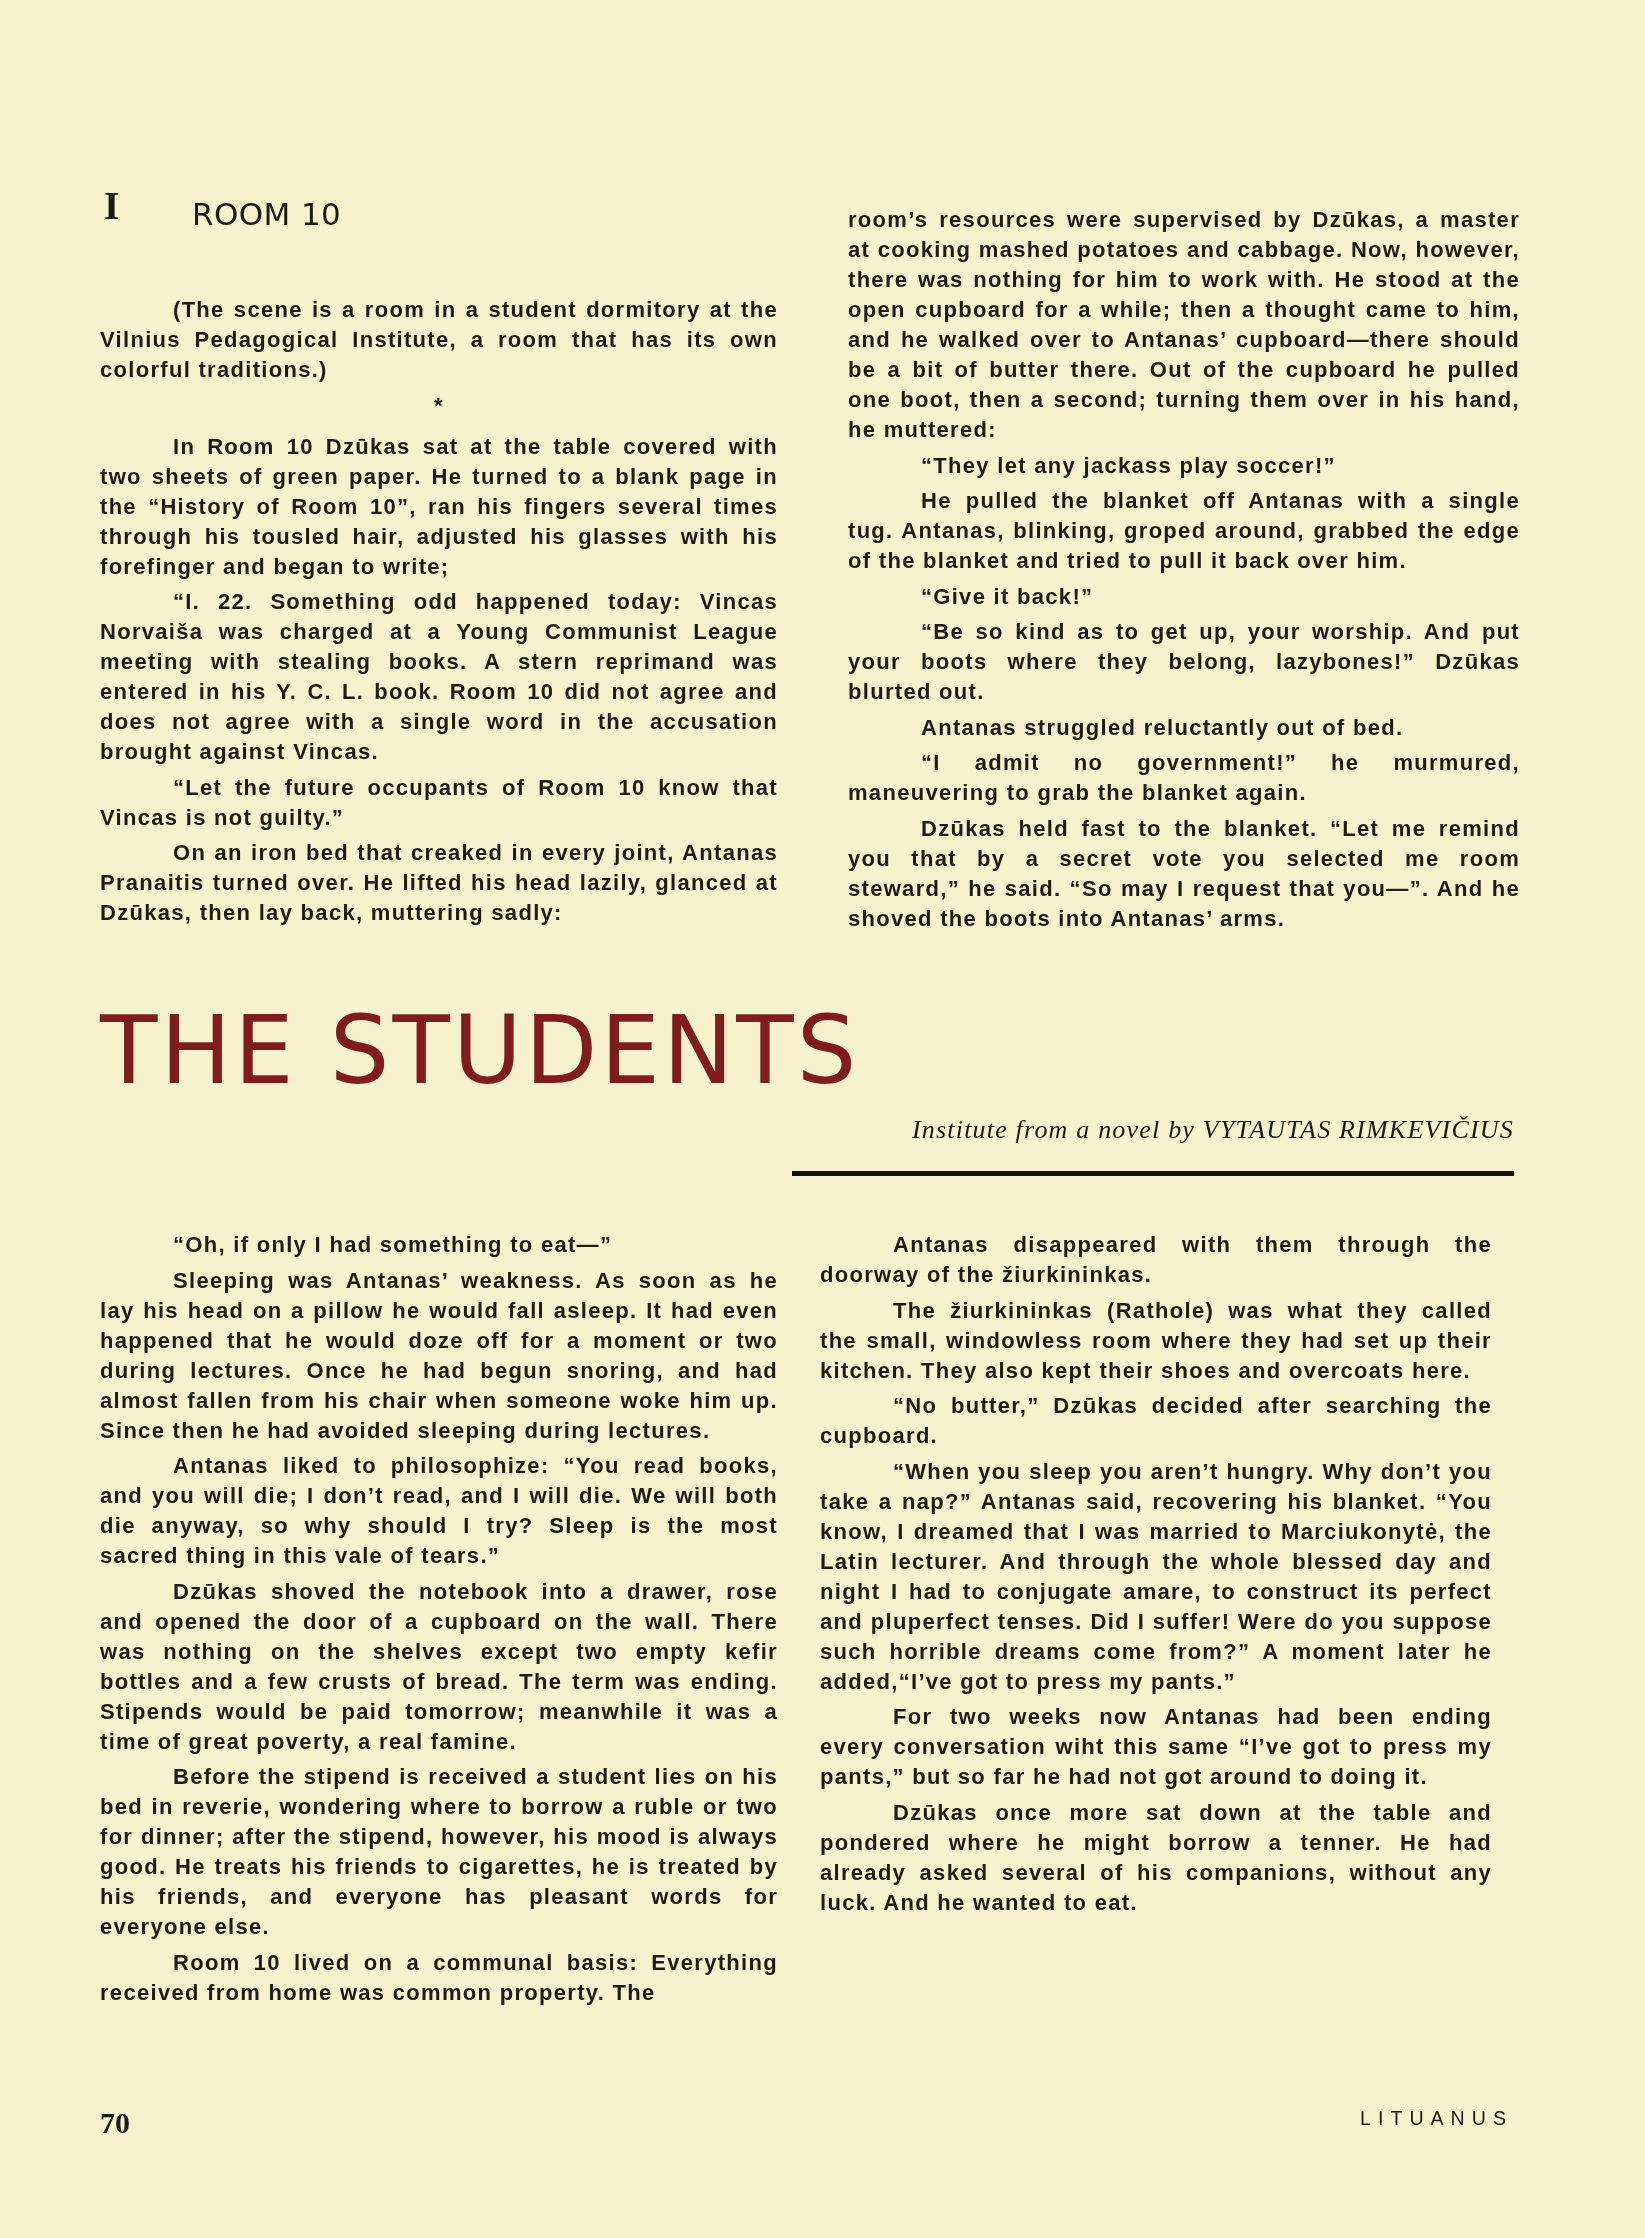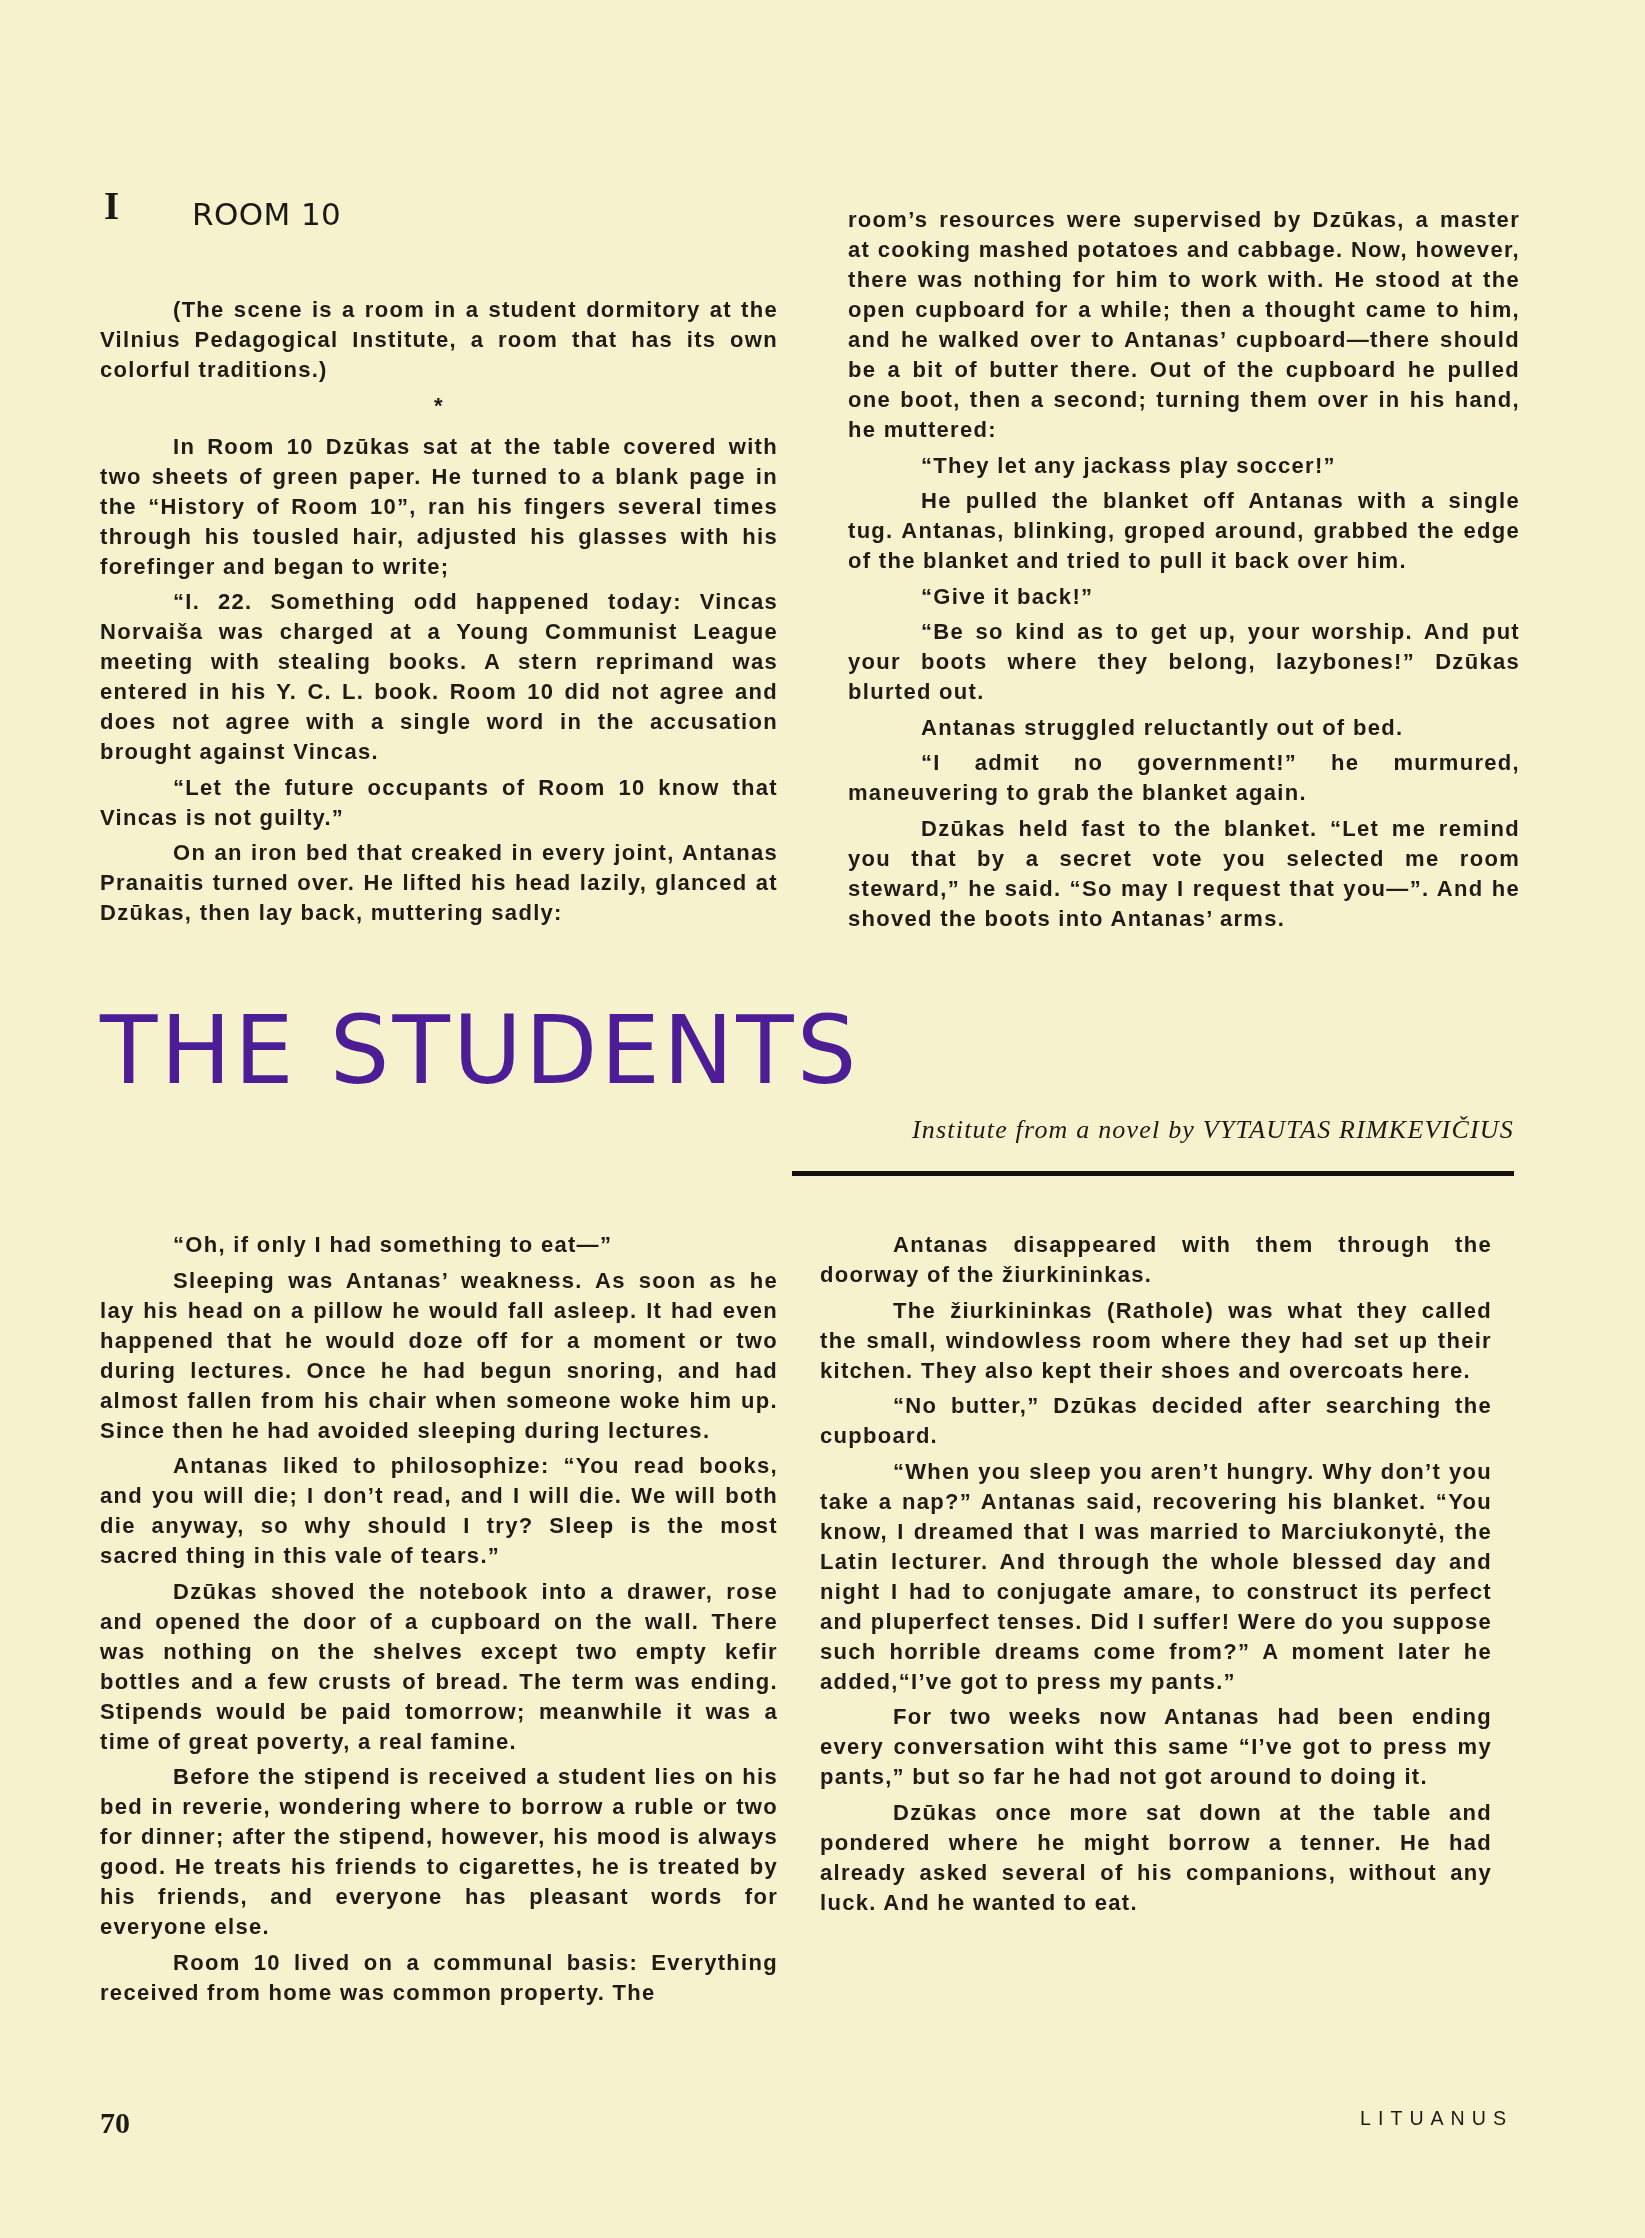--- a/index.html
+++ b/index.html
@@ -32,21 +32,21 @@
     font-family:"Liberation Serif", serif; font-weight:bold; font-size:39px; line-height:39px;
   }
   .section-title {
     position:absolute; left:88px; top:12.5px; white-space:nowrap;
     font-family:"DejaVu Sans", sans-serif; font-size:31px; line-height:31px; letter-spacing:0.4px;
   }
 
   .main-title {
     position:absolute; left:100px; top:1004px;
     font-family:"DejaVu Sans", sans-serif; font-size:94px; line-height:94px;
-    letter-spacing:3.1px; white-space:nowrap; color:#4c1d95; font-weight:normal;
+    letter-spacing:3.1px; white-space:nowrap; color:#7f1d1d; font-weight:normal;
   }
   .byline {
     position:absolute; left:798px; top:1115px; width:716px; text-align:right;
     font-family:"Liberation Serif", serif; font-style:italic; font-size:26px; letter-spacing:1.2px;
     white-space:nowrap;
   }
   .rule {
     position:absolute; left:792px; top:1171px; width:722px; height:4.7px; background:#14120e;
   }
   .page-num {

